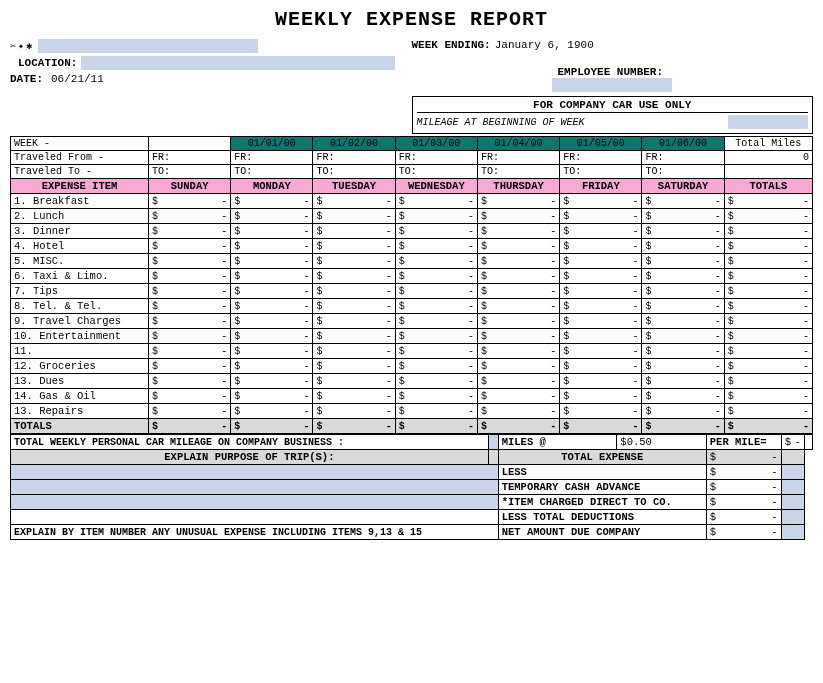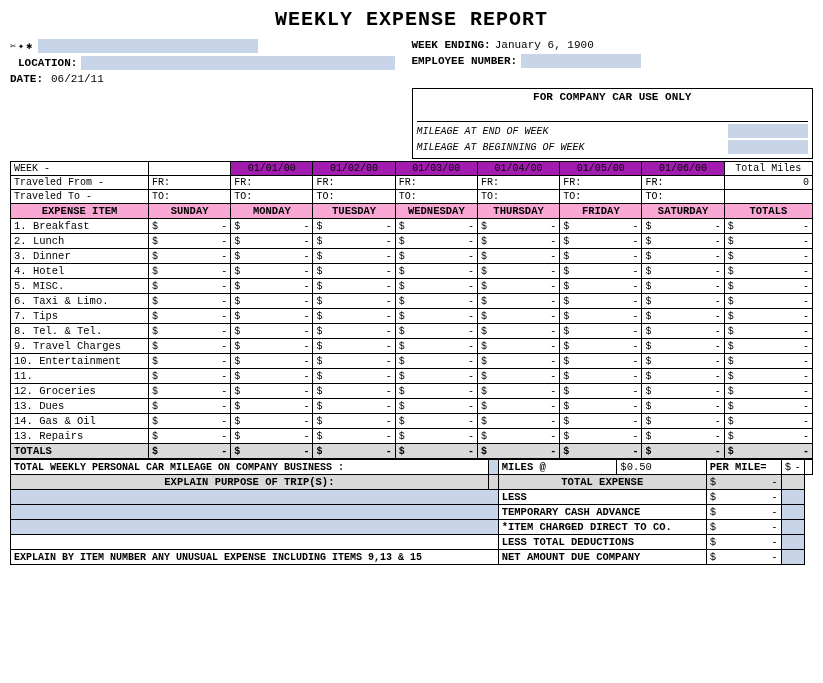--- a/index.html
+++ b/index.html
@@ -48,21 +48,21 @@
     }
     .info-input {
       background: #c8d4e8;
       height: 14px;
       flex: 1;
       border: none;
     }
     .week-ending-row {
       display: flex;
       align-items: center;
-      margin-bottom: 3px;
+      margin-bottom: 15px;
     }
     .week-ending-label {
       font-weight: bold;
       margin-right: 4px;
       white-space: nowrap;
     }
     .week-ending-value {
       margin-right: 30px;
     }
     .emp-num-label {
@@ -95,21 +95,21 @@
     }
     .company-car-box {
       border: 1px solid #000;
       padding: 2px 4px;
     }
     .company-car-title {
       text-align: center;
       font-weight: bold;
       font-size: 11px;
       border-bottom: 1px solid #000;
-      padding-bottom: 18px;
+      padding-bottom: 1px;
       margin-bottom: 2px;
     }
     .company-car-row {
       display: flex;
       align-items: center;
       margin-bottom: 2px;
       font-style: italic;
       font-size: 10px;
     }
     .company-car-row-label {
@@ -162,21 +162,21 @@
     .dollar-cell {
       text-align: left;
       font-size: 10px;
     }
     .dollar-dash {
       display: flex;
       justify-content: space-between;
       align-items: center;
     }
     .blue-header {
-      background: #a21caf;
+      background: #0f766e;
       text-align: center;
     }
     .totals-row td {
       font-weight: bold;
       background: #d9d9d9;
     }
     .bottom-table {
       width: 100%;
       border-collapse: collapse;
       font-size: 10.5px;
@@ -214,31 +214,27 @@
       </div>
     </div>
 
     <div class="top-right">
 
       <div class="week-ending-row">
         <span class="week-ending-label">WEEK ENDING:</span>
         <span class="week-ending-value">January 6, 1900</span>
       </div>
 
-      <div class="info-row" style="margin-bottom:20px;">
+      <div class="info-row" style="margin-bottom:4px;flex-direction:column;">
         <span class="emp-num-label">EMPLOYEE NUMBER:</span>
         <div class="emp-num-input"></div>
       </div>
 
       <div class="company-car-box">
         <div class="company-car-title">FOR COMPANY CAR USE ONLY</div>
-        <div class="company-car-row">
-          <span class="company-car-row-label">MILEAGE AT END OF WEEK</span>
-          <div class="company-car-input"></div>
-        </div>
         <div class="company-car-row">
           <span class="company-car-row-label">MILEAGE AT BEGINNING OF WEEK</span>
           <div class="company-car-input"></div>
         </div>
       </div>
     </div>
   </div>
 
   <table class="main-table">
 

